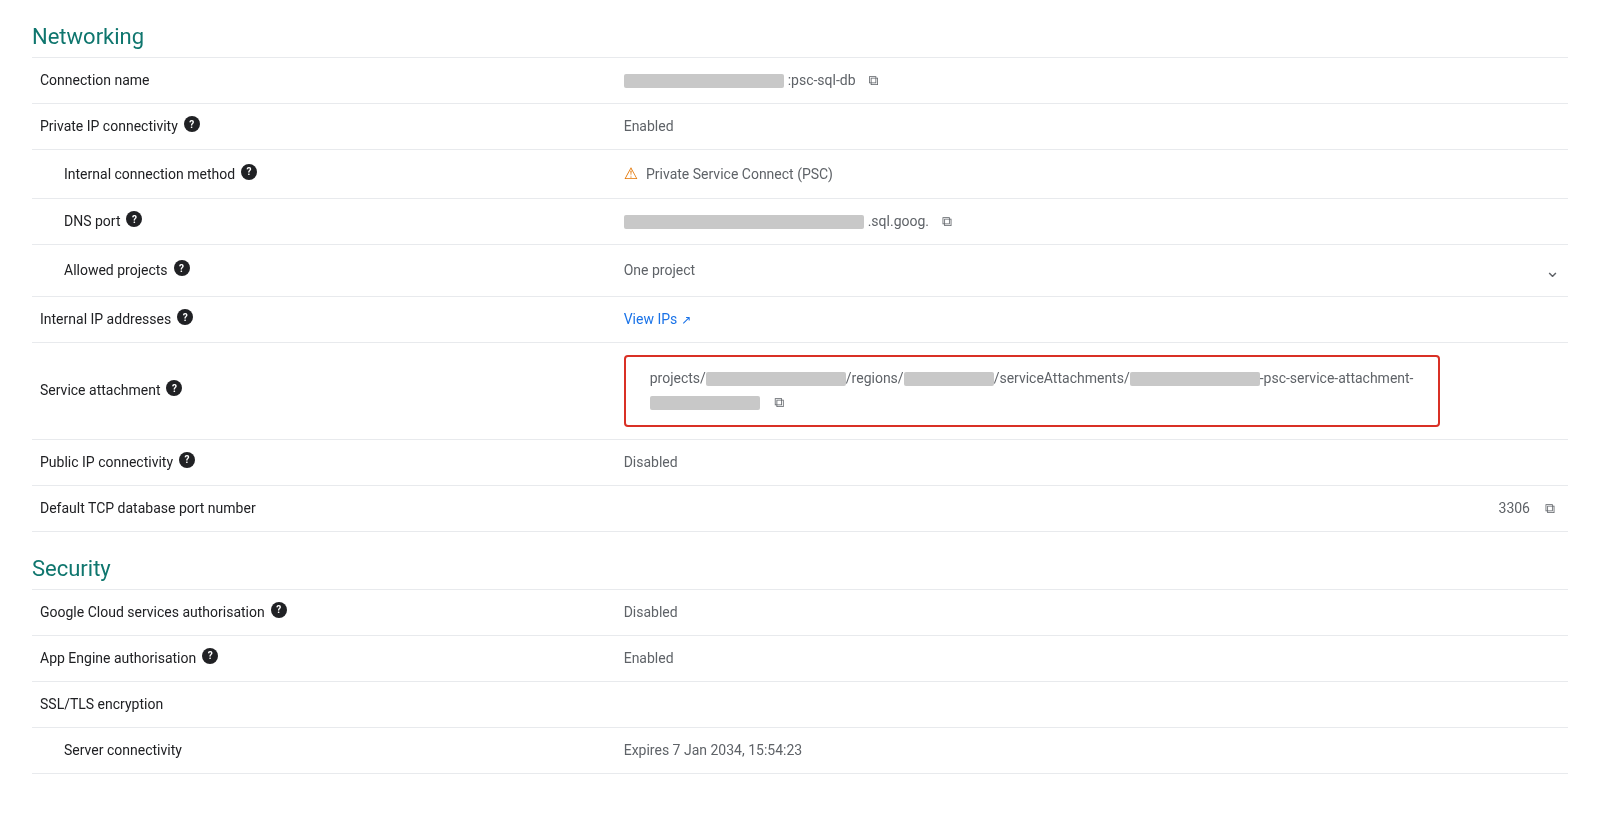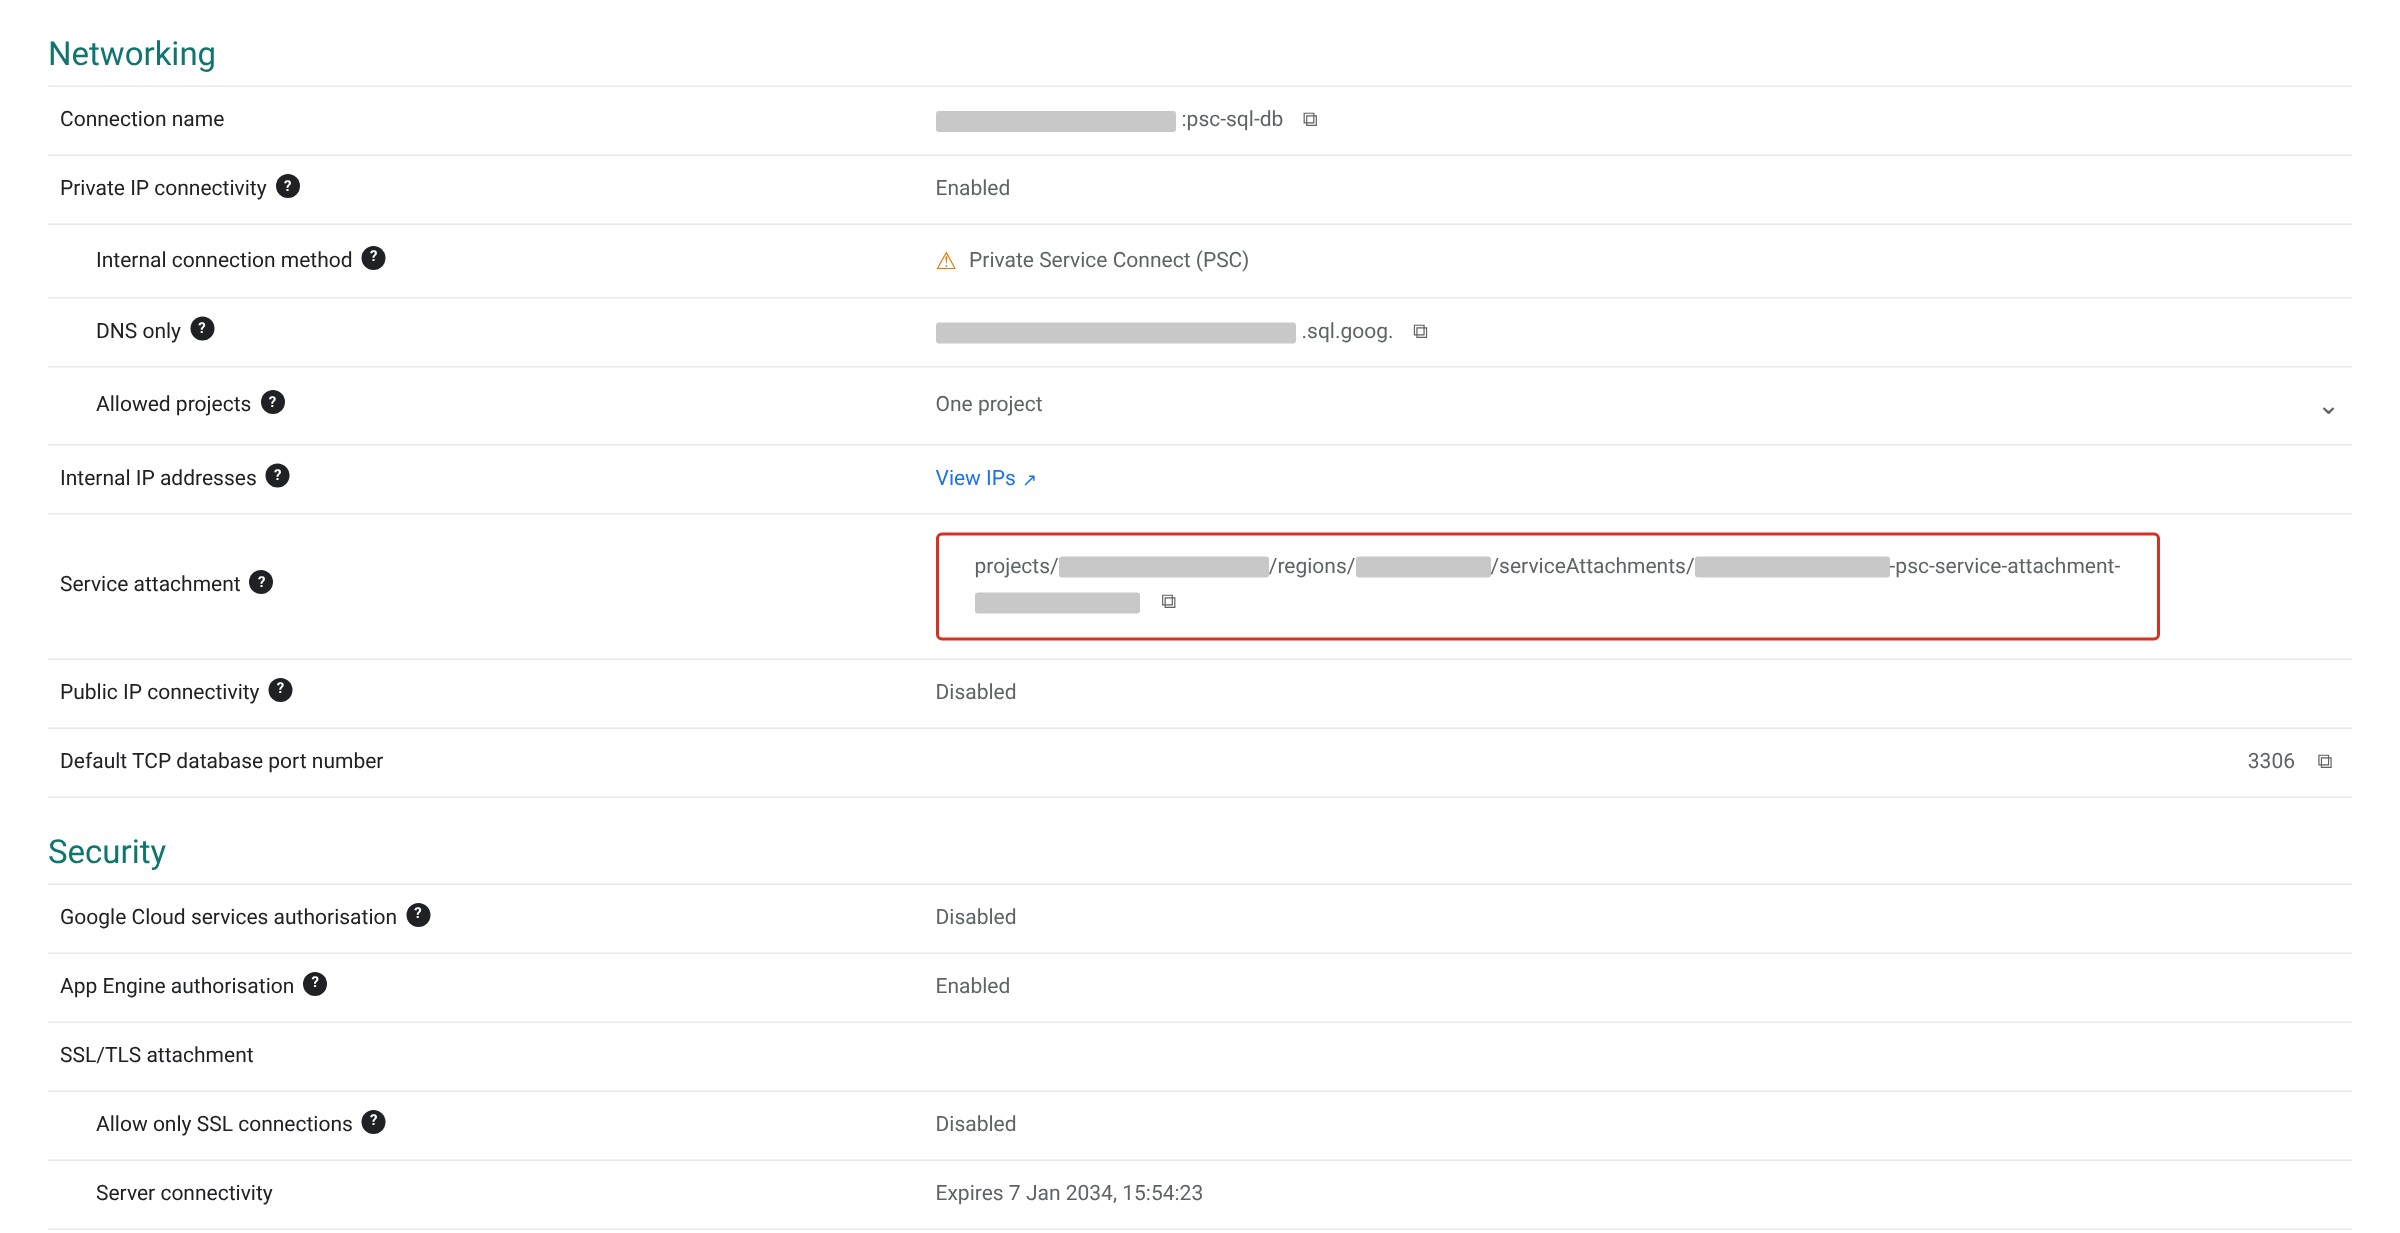--- a/index.html
+++ b/index.html
@@ -193,21 +193,21 @@
         <div class="value-row">
           <span class="warning-icon">⚠</span>
           <span>Private Service Connect (PSC)</span>
         </div>
       </td>
     </tr>
 
     <tr class="indented">
       <td>
         <div class="label-cell">
-          <span>DNS only</span>
+          <span>DNS port</span>
           <span class="help-icon">?</span>
         </div>
       </td>
       <td>
         <div class="value-row">
           <span class="redacted-bar" style="width:240px;"></span>
           <span>.sql.goog.</span>
           <span class="copy-icon" title="Copy">⧉</span>
         </div>
       </td>
@@ -306,34 +306,25 @@
         <div class="label-cell">
           <span>App Engine authorisation</span>
           <span class="help-icon">?</span>
         </div>
       </td>
       <td>Enabled</td>
     </tr>
 
     <tr>
       <td>
-        <span>SSL/TLS attachment</span>
+        <span>SSL/TLS encryption</span>
       </td>
       <td></td>
     </tr>
 
-    <tr class="indented">
-      <td>
-        <div class="label-cell">
-          <span>Allow only SSL connections</span>
-          <span class="help-icon">?</span>
-        </div>
-      </td>
-      <td>Disabled</td>
-    </tr>
 
     <tr class="indented">
       <td>
         <span>Server connectivity</span>
       </td>
       <td>Expires 7 Jan 2034, 15:54:23</td>
     </tr>
 
   </tbody>
 </table>

